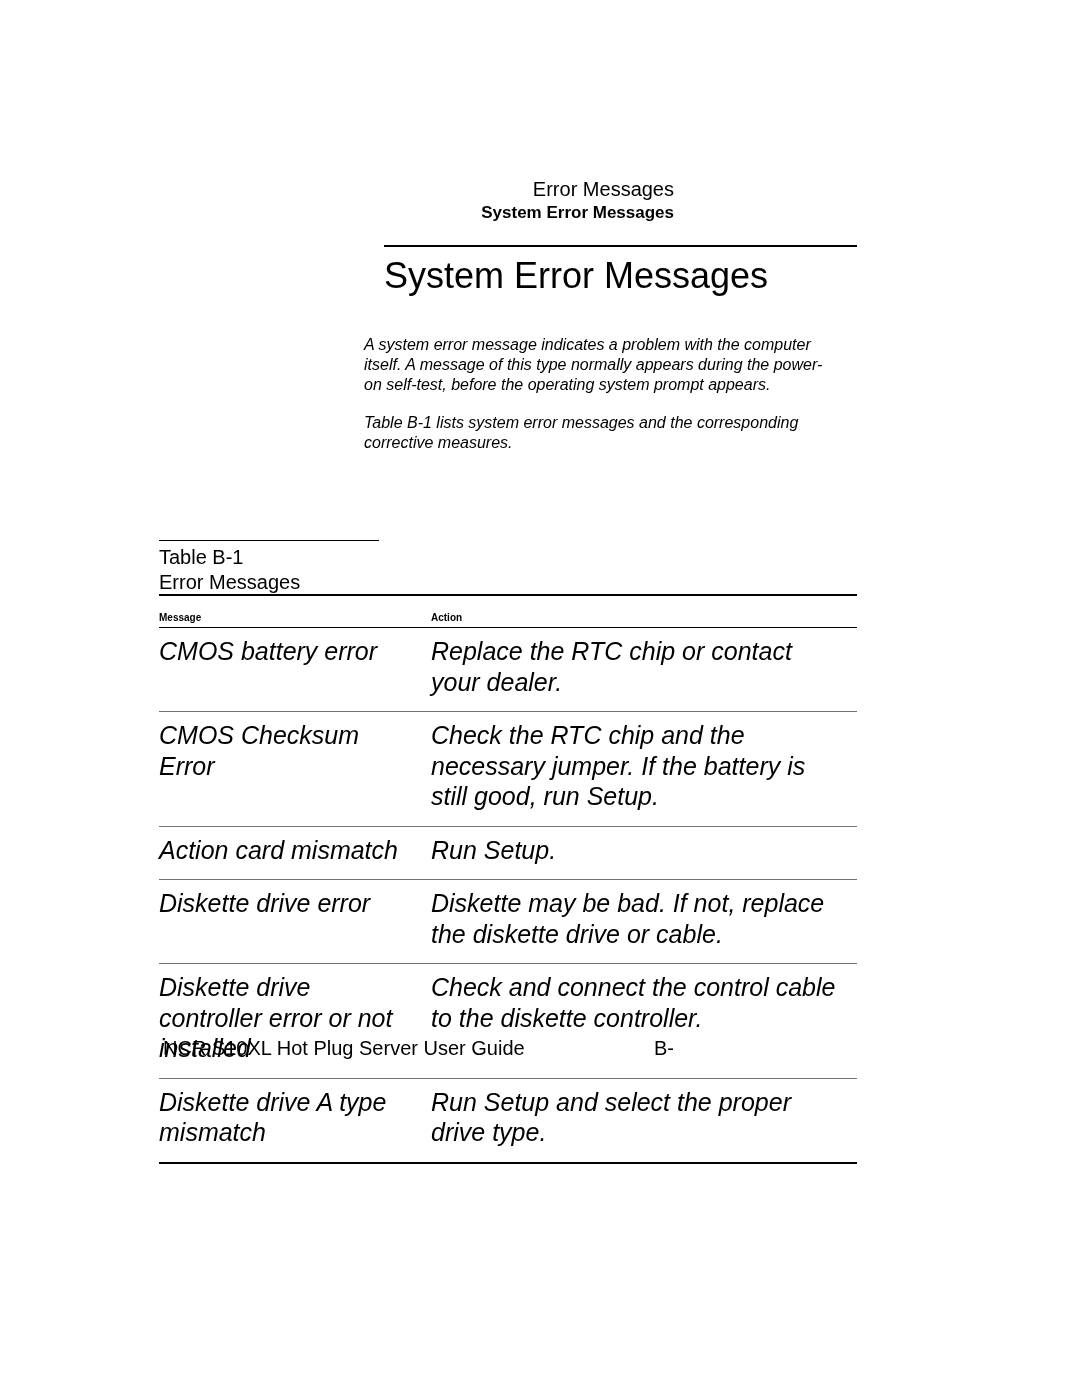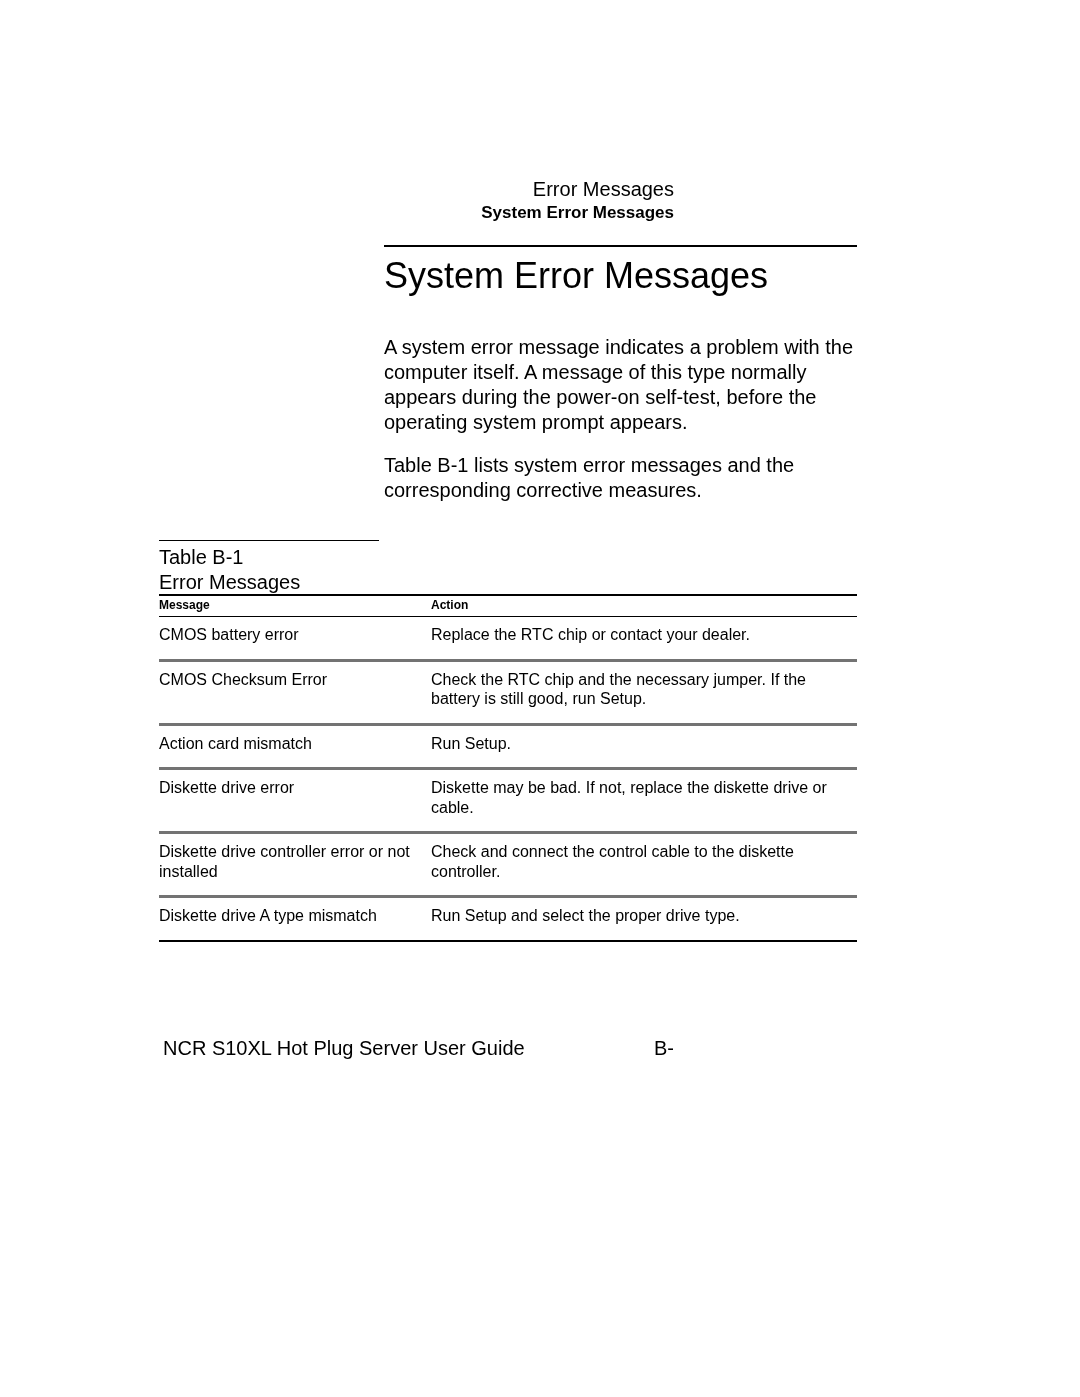--- a/index.html
+++ b/index.html
@@ -43,25 +43,26 @@
     height: 0;
     width: 100%;
   }
   .title-block h1 {
     margin: 8px 0 0 0;
     font-size: 36px;
     font-weight: 400;
   }
   .intro {
     position: absolute;
-    left: 384px;
+    left: 364px;
     top: 335px;
     width: 473px;
-    font-size: 20px;
+    font-size: 16px;
     line-height: 1.25;
+    font-style: italic;
   }
   .intro p {
     margin: 0 0 18px 0;
   }
   .table-caption {
     position: absolute;
     left: 159px;
     top: 518px;
     width: 220px;
     margin-top: 22px;
@@ -81,33 +82,34 @@
     left: 159px;
     top: 594px;
     width: 698px;
     border-collapse: collapse;
   }
   .tbl .top-rule {
     border-top: 2.5px solid #000;
   }
   .tbl th {
     text-align: left;
-    font-size: 12px;
+    font-size: 10px;
     font-weight: 700;
-    padding: 2px 0 4px 0;
+    padding: 16px 0 4px 0;
     vertical-align: bottom;
   }
   .tbl td {
-    font-size: 16px;
+    font-size: 25px;
     line-height: 1.22;
     padding: 8px 14px 14px 0;
     vertical-align: top;
+    font-style: italic;
   }
   .tbl tr.row td {
-    border-top: 3px solid #737373;
+    border-top: 1px solid #737373;
   }
   .tbl tr.head th {
     border-bottom: 1px solid #000;
   }
   .tbl-bottom-rule {
     border-top: 2.5px solid #000;
     height: 0;
   }
   .col-msg { width: 272px; }
   .col-act { width: 426px; }

